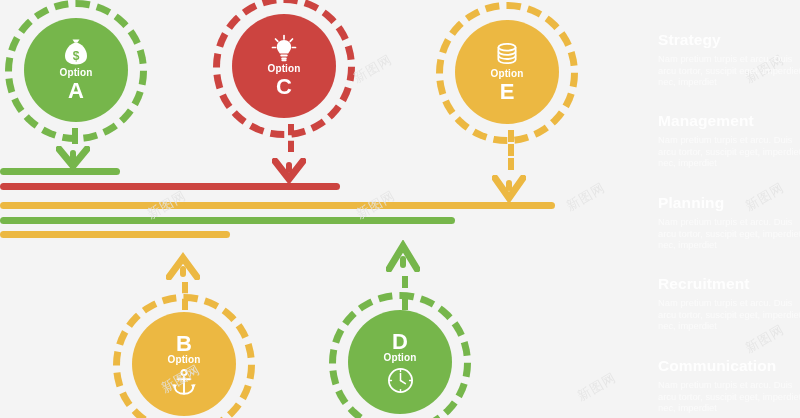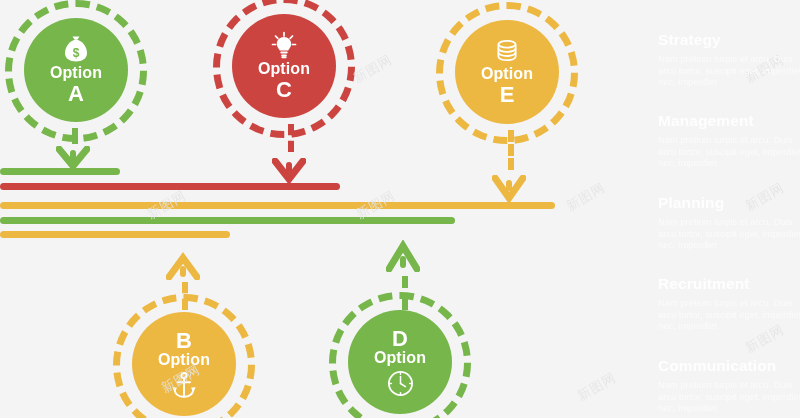--- a/index.html
+++ b/index.html
@@ -25,21 +25,21 @@
     align-items: center;
     justify-content: center;
     color: #ffffff;
     box-sizing: border-box;
   }
   .bubble .icon {
     display: block;
     line-height: 0;
   }
   .bubble .opt-word {
-    font-size: 16px;
+    font-size: 10px;
     font-weight: bold;
     letter-spacing: .1px;
     line-height: 1.05;
   }
   .bubble .opt-letter {
     font-size: 22px;
     font-weight: bold;
     line-height: 1.05;
   }
   .bubble.top .icon { margin-bottom: 2px; }

